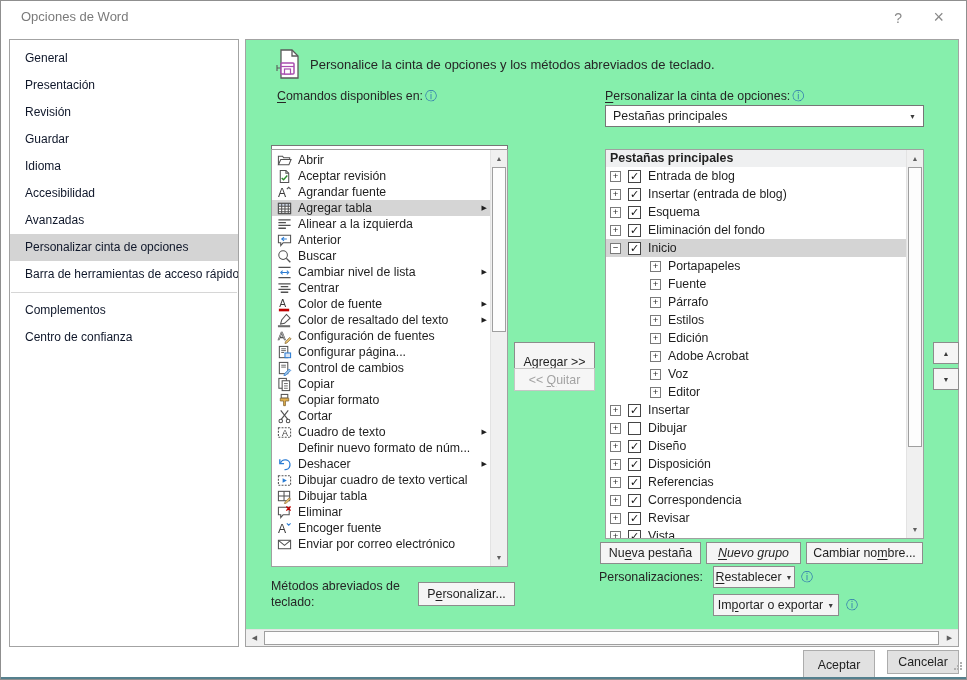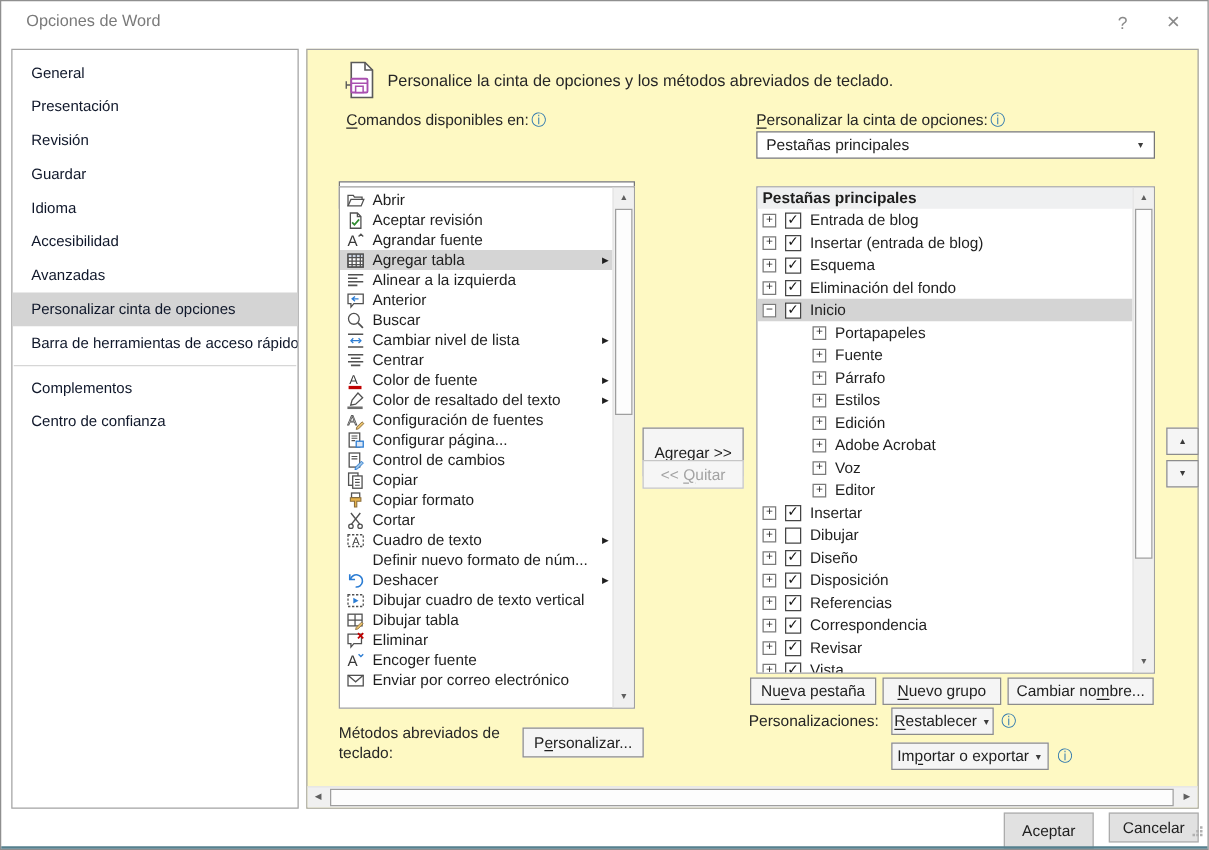--- a/index.html
+++ b/index.html
@@ -16,21 +16,21 @@
   
   .sidebar{position:absolute;left:8px;top:38px;width:230px;height:608px;
            border:1px solid #a3a3a3;box-sizing:border-box;background:#fff;padding-top:5px;}
   .side-item{height:27px;line-height:27px;padding-left:15px;font-size:12px;color:#0f172a;
              white-space:nowrap;overflow:hidden;}
   .side-item.selected{background:#d4d4d4;}
   .side-sep{border-top:1px solid #d6d6d6;margin:4px 1px;}
 
   
   .content{position:absolute;left:244px;top:38px;width:714px;height:608px;
-           border:1px solid #a3a3a3;box-sizing:border-box;background:#fef9c3;}
+           border:1px solid #a3a3a3;box-sizing:border-box;background:#86efac;}
   .hdr-ico{position:absolute;left:27px;top:8px;}
   .hdr-text{position:absolute;left:64px;top:17px;font-size:13px;color:#262626;}
 
   .fld-label{position:absolute;font-size:12.4px;color:#262626;white-space:nowrap;}
   .fld-label u{text-underline-offset:2px;}
   .info{color:#2e77ae;font-size:12px;margin-left:2px;font-style:normal;}
 
   .combo{position:absolute;height:22px;border:1px solid #767676;box-sizing:border-box;
          background:#fff;font-size:12.4px;}
   .combo .val{position:absolute;left:7px;top:3px;white-space:nowrap;}
@@ -82,21 +82,21 @@
   .btn u{text-underline-offset:2px;}
   .btn.disabled{border-color:#c6c6c6;background:#f6f6f6;color:#a3a3a3;}
   .btn .arr{font-size:7px;color:#3c3c3c;margin-left:4px;vertical-align:1px;}
   .dlg-btn{background:#e1e1e1;border:1px solid #acacac;}
 
   .add-btn{left:268px;top:302px;width:81px;height:39px;}
   .remove-btn{left:268px;top:328px;width:81px;height:23px;}
   .mv-btn{width:26px;height:22px;font-size:7px;color:#3b3b3b;}
   #mv-up{left:687px;top:302px;} #mv-dn{left:687px;top:328px;}
   #new-tab-btn{left:354px;top:502px;width:101px;height:22px;}
-  #new-group-btn{left:460px;top:502px;width:95px;height:22px;}
+  #new-group-btn{left:460px;top:502px;width:95px;height:22px;font-style:italic;}
   #rename-btn{left:560px;top:502px;width:117px;height:22px;}
   #reset-btn{left:467px;top:526px;width:82px;height:22px;}
   #impexp-btn{left:467px;top:554px;width:126px;height:22px;}
   #customize-btn{left:172px;top:542px;width:97px;height:24px;}
   .info-float{position:absolute;font-size:12px;color:#2e77ae;}
 
   .shortcuts-label{position:absolute;left:25px;top:538px;width:145px;font-size:12.4px;
                    line-height:16px;color:#262626;}
   .customizations-label{position:absolute;left:353px;top:530px;font-size:12.4px;color:#262626;}
 

